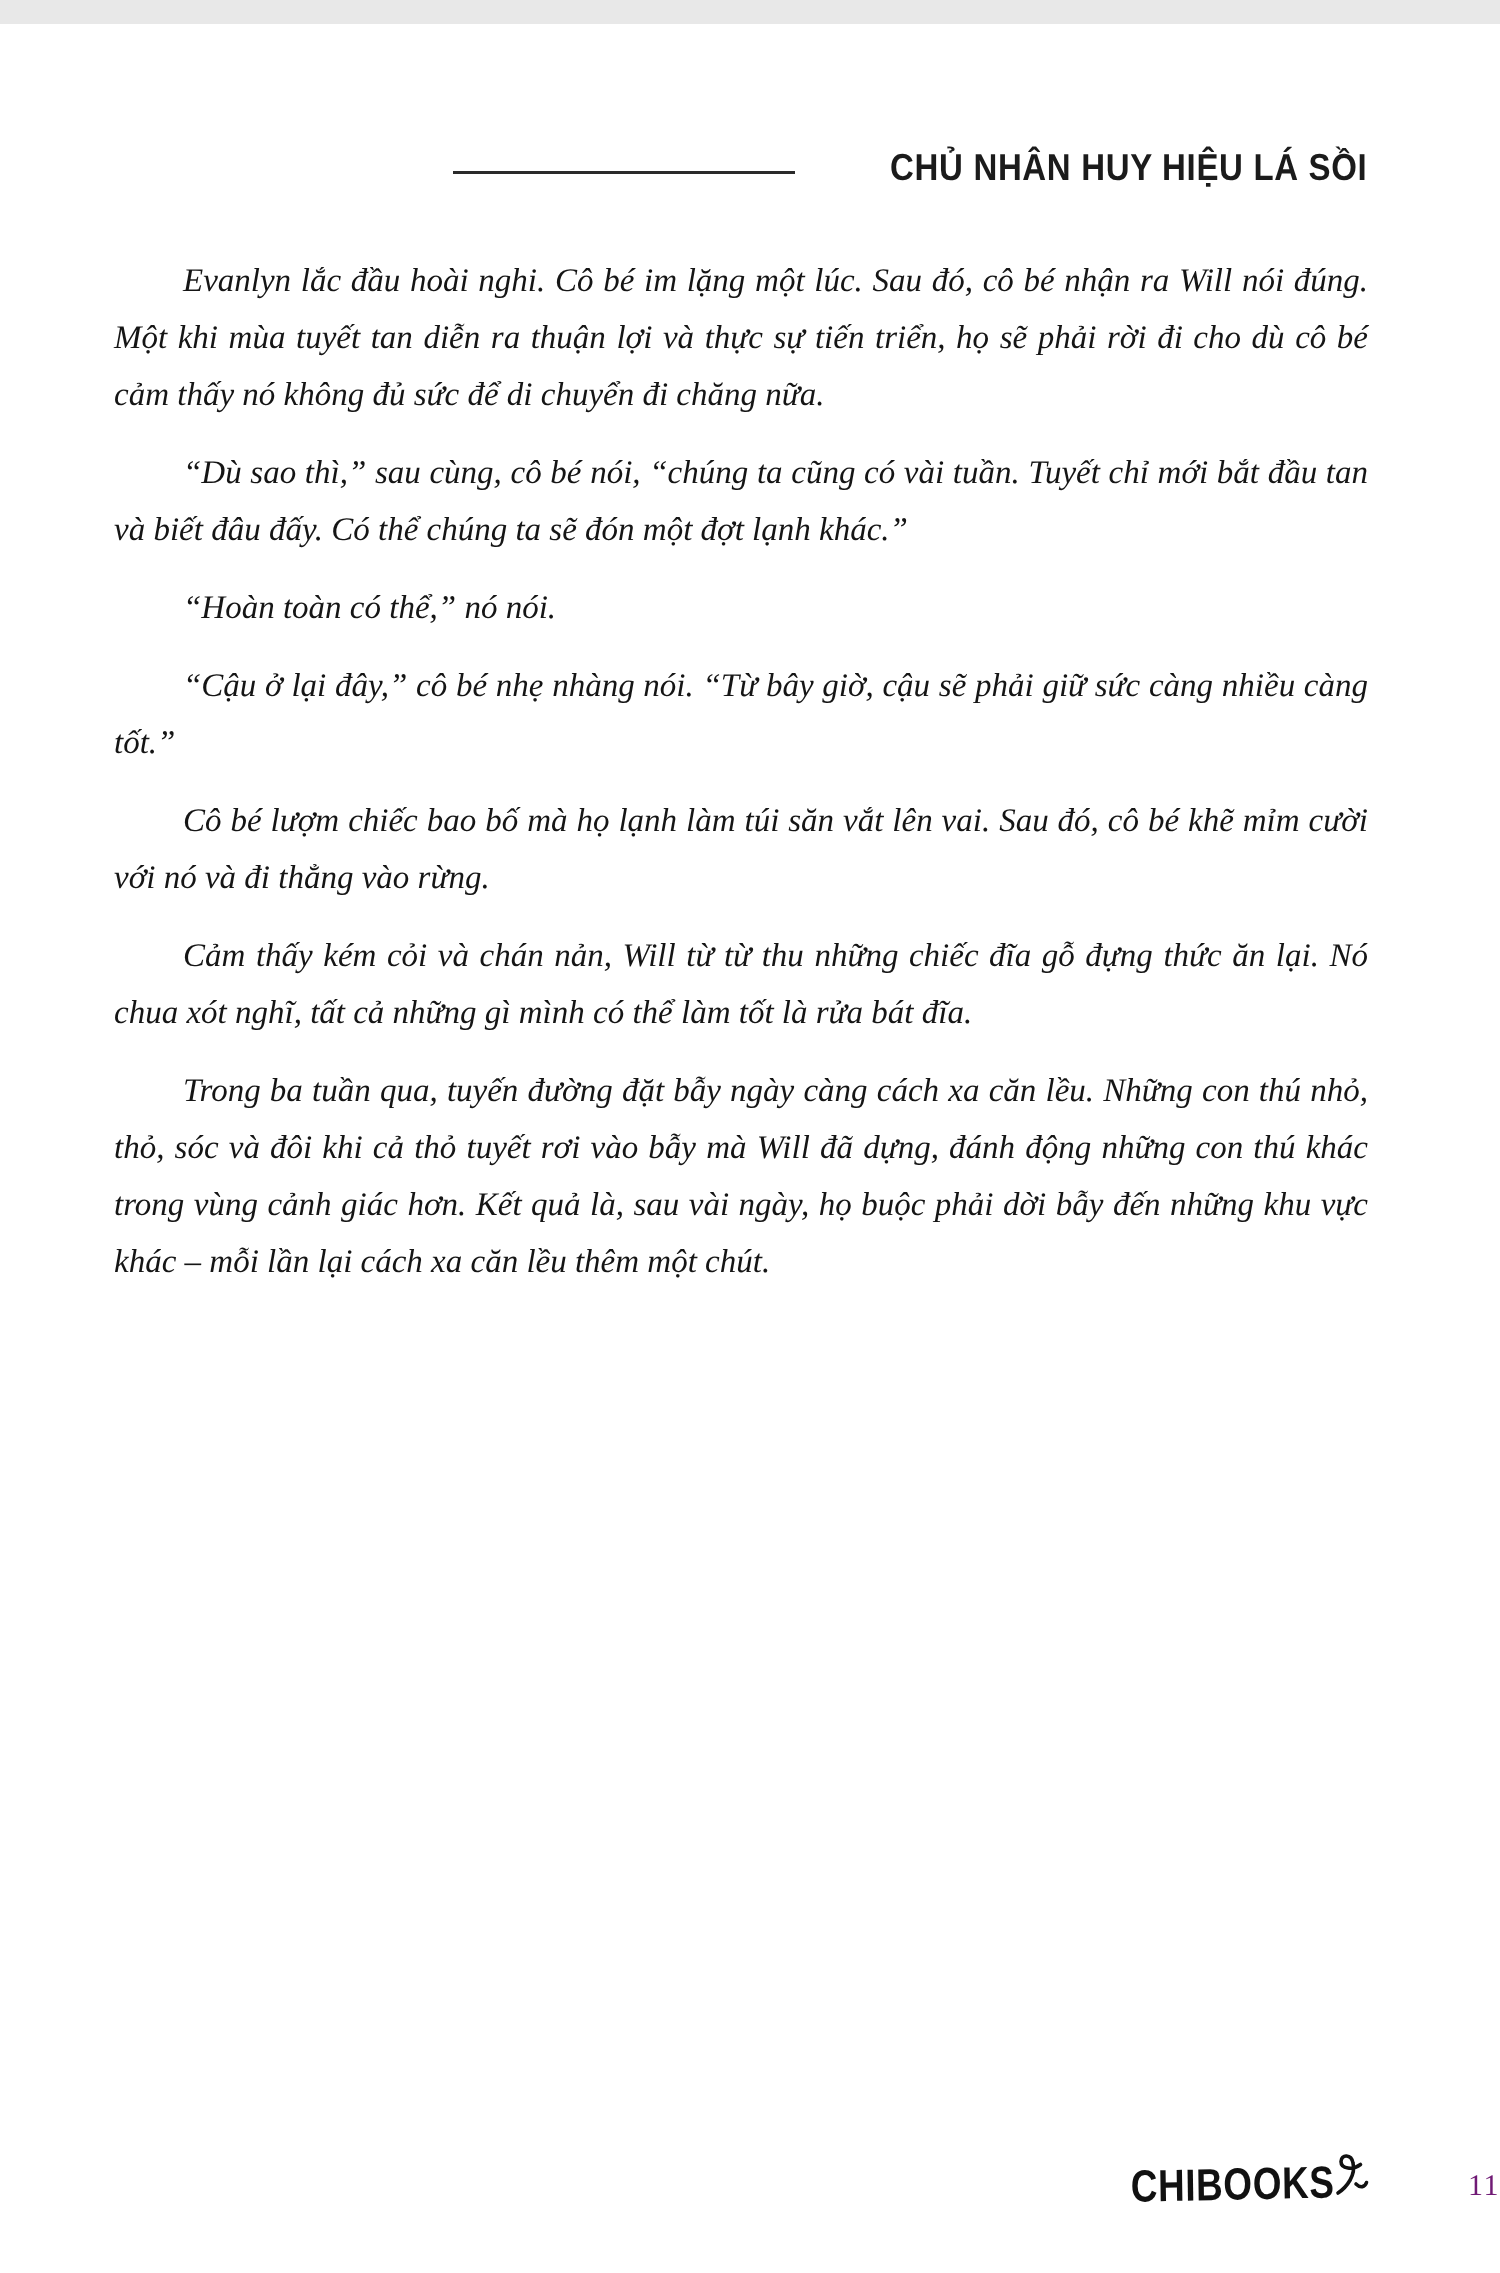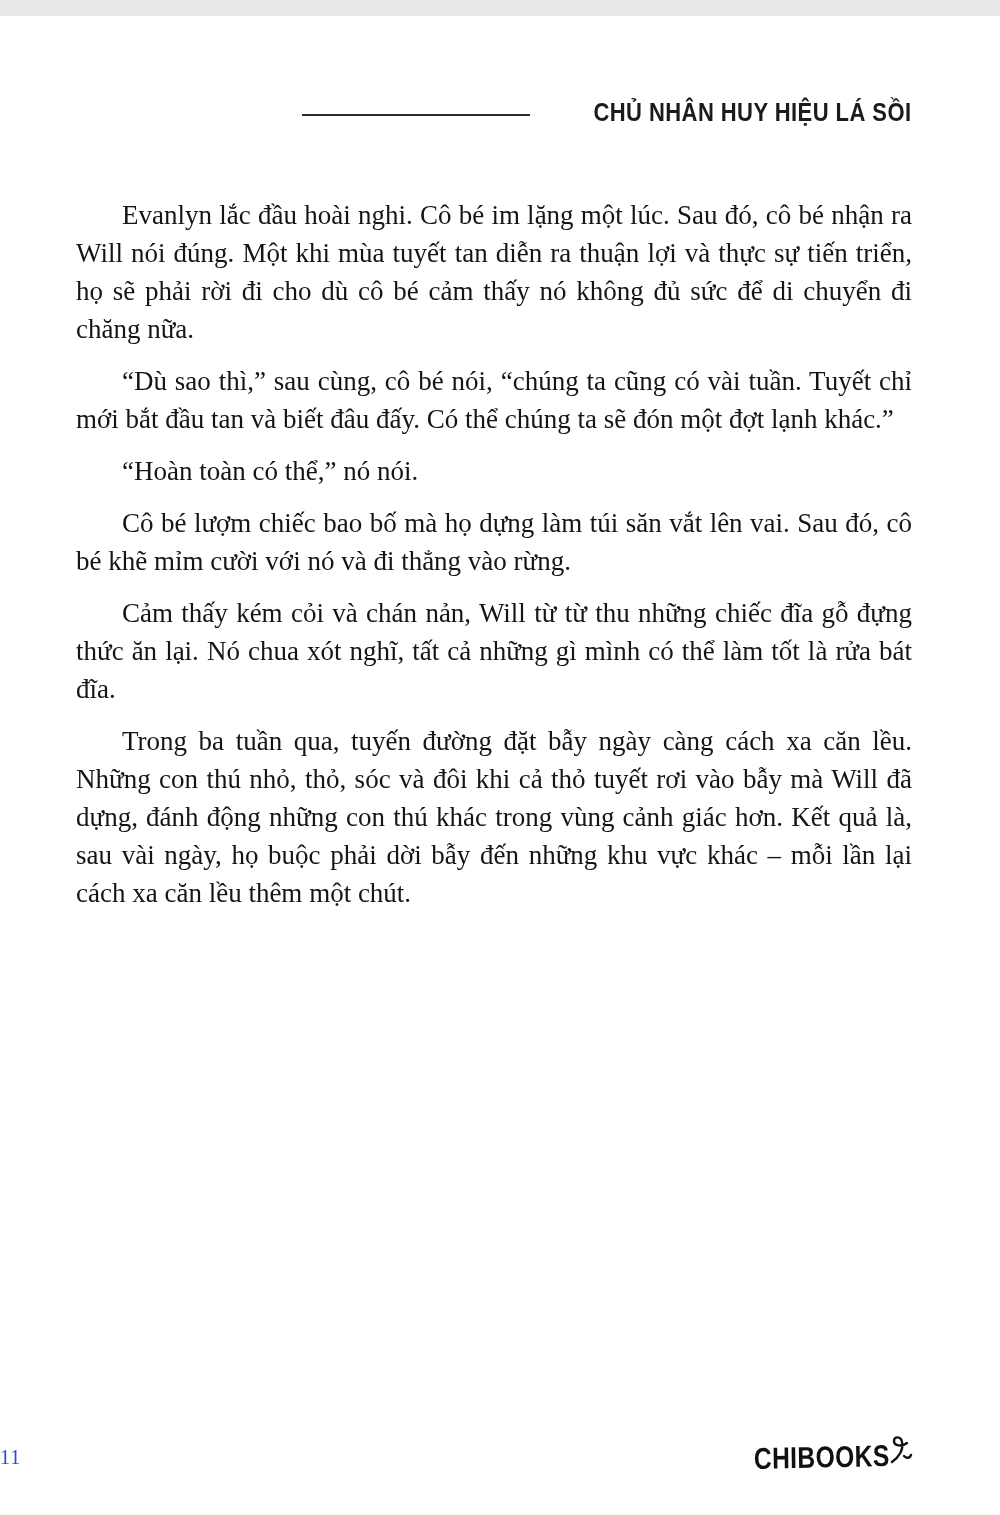--- a/index.html
+++ b/index.html
@@ -37,42 +37,43 @@
     letter-spacing: 0.5px;
     transform: scaleX(0.88);
     transform-origin: right center;
     white-space: nowrap;
     color: #1b1b1b;
   }
 
   
   .text-block {
     position: absolute;
-    top: 180px;
+    top: 152px;
     left: 76px;
     width: 836px;
-    font-size: 27px;
+    font-size: 22px;
     line-height: 38px;
     text-align: justify;
+    font-style: italic;
   }
   .text-block p {
     margin: 0 0 14px 0;
     text-indent: 46px;
   }
 
   
   .page-number {
     position: absolute;
     bottom: 62px;
     left: 0;
     width: 100%;
-    text-align: left;
+    text-align: right;
     font-size: 20px;
     letter-spacing: 1px;
-    color: #1d4ed8;
+    color: #701a75;
   }
   .publisher-logo {
     position: absolute;
     right: 86px;
     bottom: 58px;
     display: flex;
     align-items: center;
   }
   .publisher-logo-text {
     font-family: "Liberation Sans", sans-serif;
@@ -96,21 +97,22 @@
 
   <div class="running-header">
     <div class="header-rule"></div>
     <div class="header-title">CHỦ NHÂN HUY HIỆU LÁ SỒI</div>
   </div>
 
   <div class="text-block">
     <p>Evanlyn lắc đầu hoài nghi. Cô bé im lặng một lúc. Sau đó, cô bé nhận ra Will nói đúng. Một khi mùa tuyết tan diễn ra thuận lợi và thực sự tiến triển, họ sẽ phải rời đi cho dù cô bé cảm thấy nó không đủ sức để di chuyển đi chăng nữa.</p>
     <p>“Dù sao thì,” sau cùng, cô bé nói, “chúng ta cũng có vài tuần. Tuyết chỉ mới bắt đầu tan và biết đâu đấy. Có thể chúng ta sẽ đón một đợt lạnh khác.”</p>
     <p>“Hoàn toàn có thể,” nó nói.</p>
-    <p>Cô bé lượm chiếc bao bố mà họ dựng làm túi săn vắt lên vai. Sau đó, cô bé khẽ mỉm cười với nó và đi thẳng vào rừng.</p>
+    <p>“Cậu ở lại đây,” cô bé nhẹ nhàng nói. “Từ bây giờ, cậu sẽ phải giữ sức càng nhiều càng tốt.”</p>
+    <p>Cô bé lượm chiếc bao bố mà họ lạnh làm túi săn vắt lên vai. Sau đó, cô bé khẽ mỉm cười với nó và đi thẳng vào rừng.</p>
     <p>Cảm thấy kém cỏi và chán nản, Will từ từ thu những chiếc đĩa gỗ đựng thức ăn lại. Nó chua xót nghĩ, tất cả những gì mình có thể làm tốt là rửa bát đĩa.</p>
     <p>Trong ba tuần qua, tuyến đường đặt bẫy ngày càng cách xa căn lều. Những con thú nhỏ, thỏ, sóc và đôi khi cả thỏ tuyết rơi vào bẫy mà Will đã dựng, đánh động những con thú khác trong vùng cảnh giác hơn. Kết quả là, sau vài ngày, họ buộc phải dời bẫy đến những khu vực khác – mỗi lần lại cách xa căn lều thêm một chút.</p>
   </div>
 
   <div class="page-number">11</div>
 
   <div class="publisher-logo">
     <span class="publisher-logo-text">CHIBOOKS</span>
     <span class="logo-flourish">
       <svg width="26" height="34" viewBox="0 0 26 34" aria-hidden="true">

